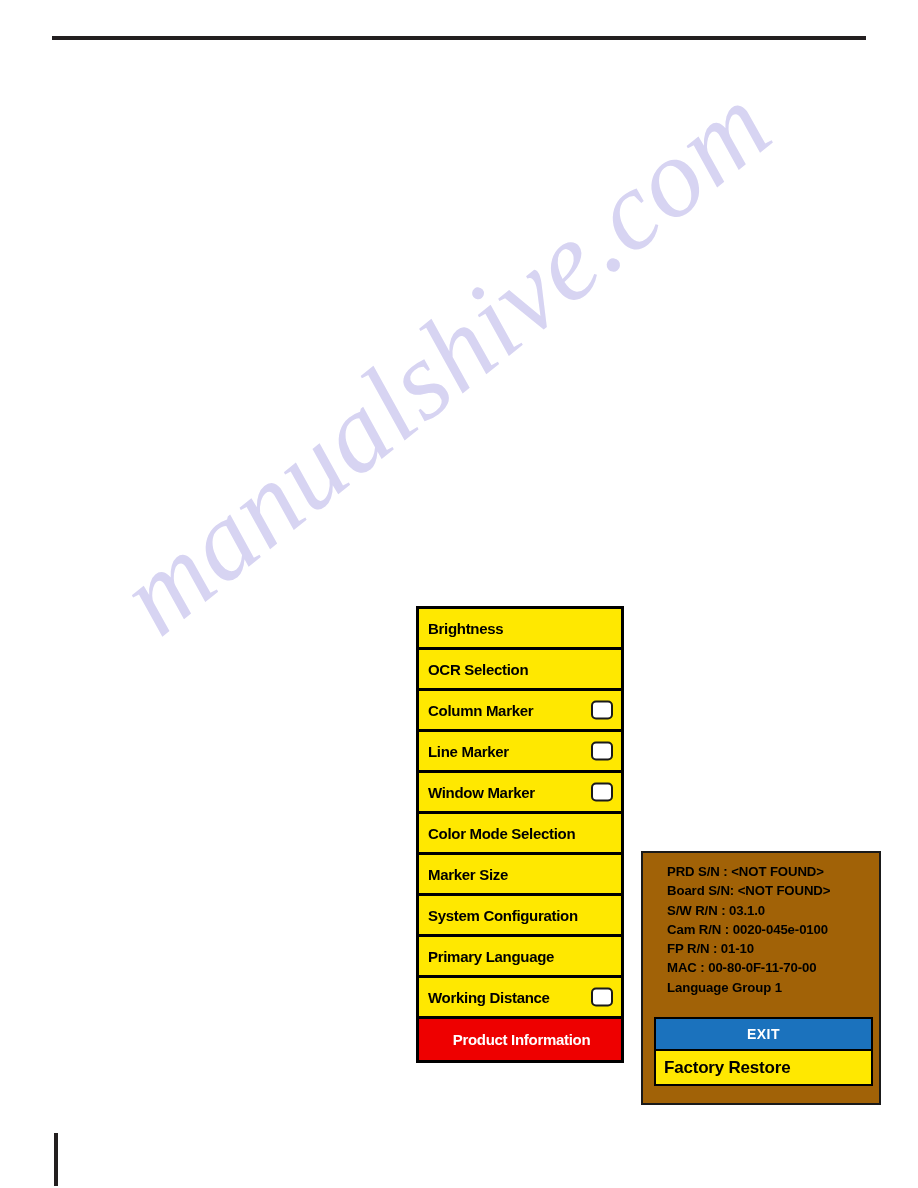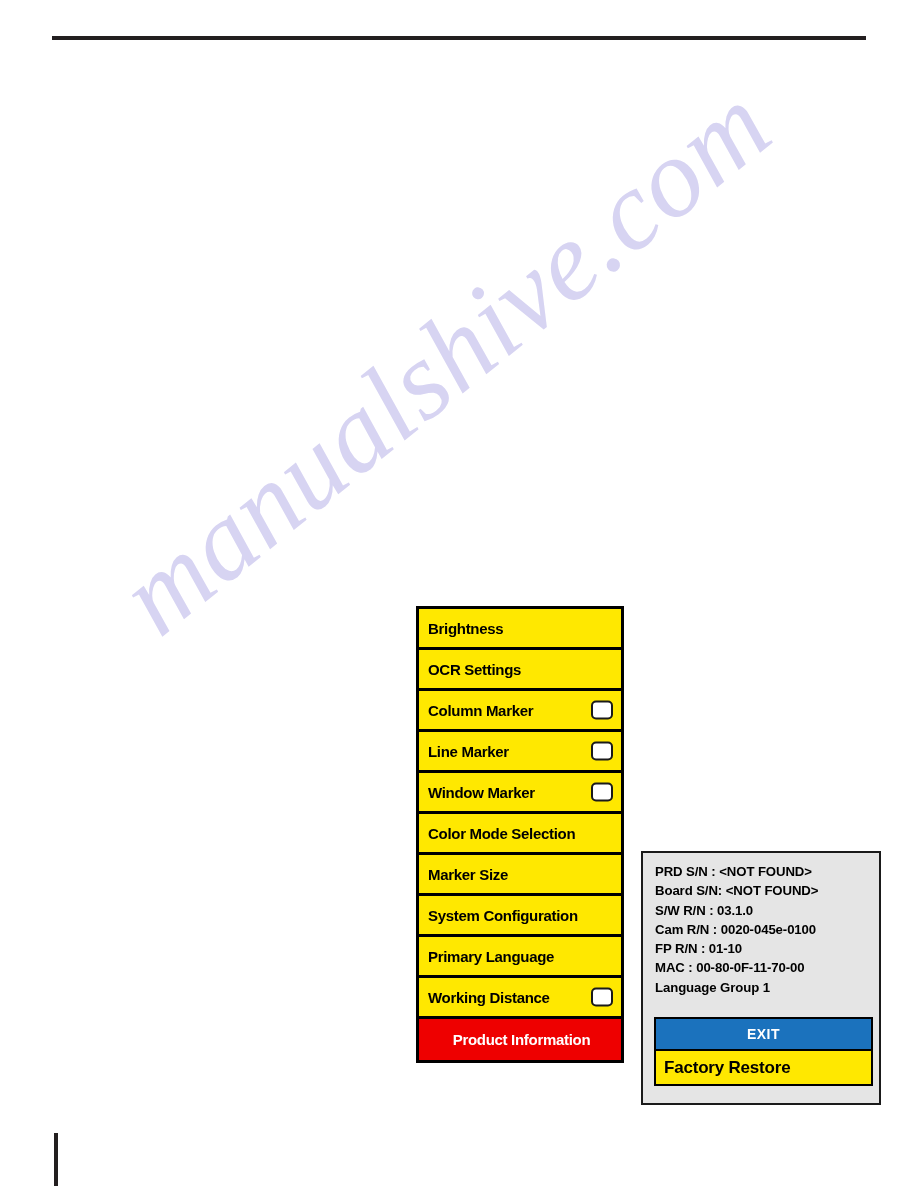--- a/index.html
+++ b/index.html
@@ -120,23 +120,24 @@
   }
 
   
   #info-panel {
     position: absolute;
     left: 641px;
     top: 851px;
     width: 240px;
     height: 254px;
     z-index: 3;
-    background: #e5e5e5;
+    background: #a16207;
     border: 2.5px solid #1a1a1a;
     box-sizing: border-box;
+    padding-left: 12px;
   }
   #info-lines {
     padding: 9px 0 0 12px;
   }
   .info-line {
     font-size: 13.2px;
     font-weight: bold;
     color: #000000;
     line-height: 19.3px;
     letter-spacing: -0.1px;
@@ -193,21 +194,21 @@
     <div class="wm-text">manualshive.com</div>
   </div>
 
   <div id="osd-menu">
 
     <div class="menu-row">
       <span class="label">Brightness</span>
     </div>
 
     <div class="menu-row">
-      <span class="label">OCR Settings</span>
+      <span class="label">OCR Selection</span>
     </div>
 
     <div class="menu-row">
       <span class="label">Column Marker</span>
       <span class="checkbox"></span>
     </div>
 
     <div class="menu-row">
       <span class="label">Line Marker</span>
       <span class="checkbox"></span>

